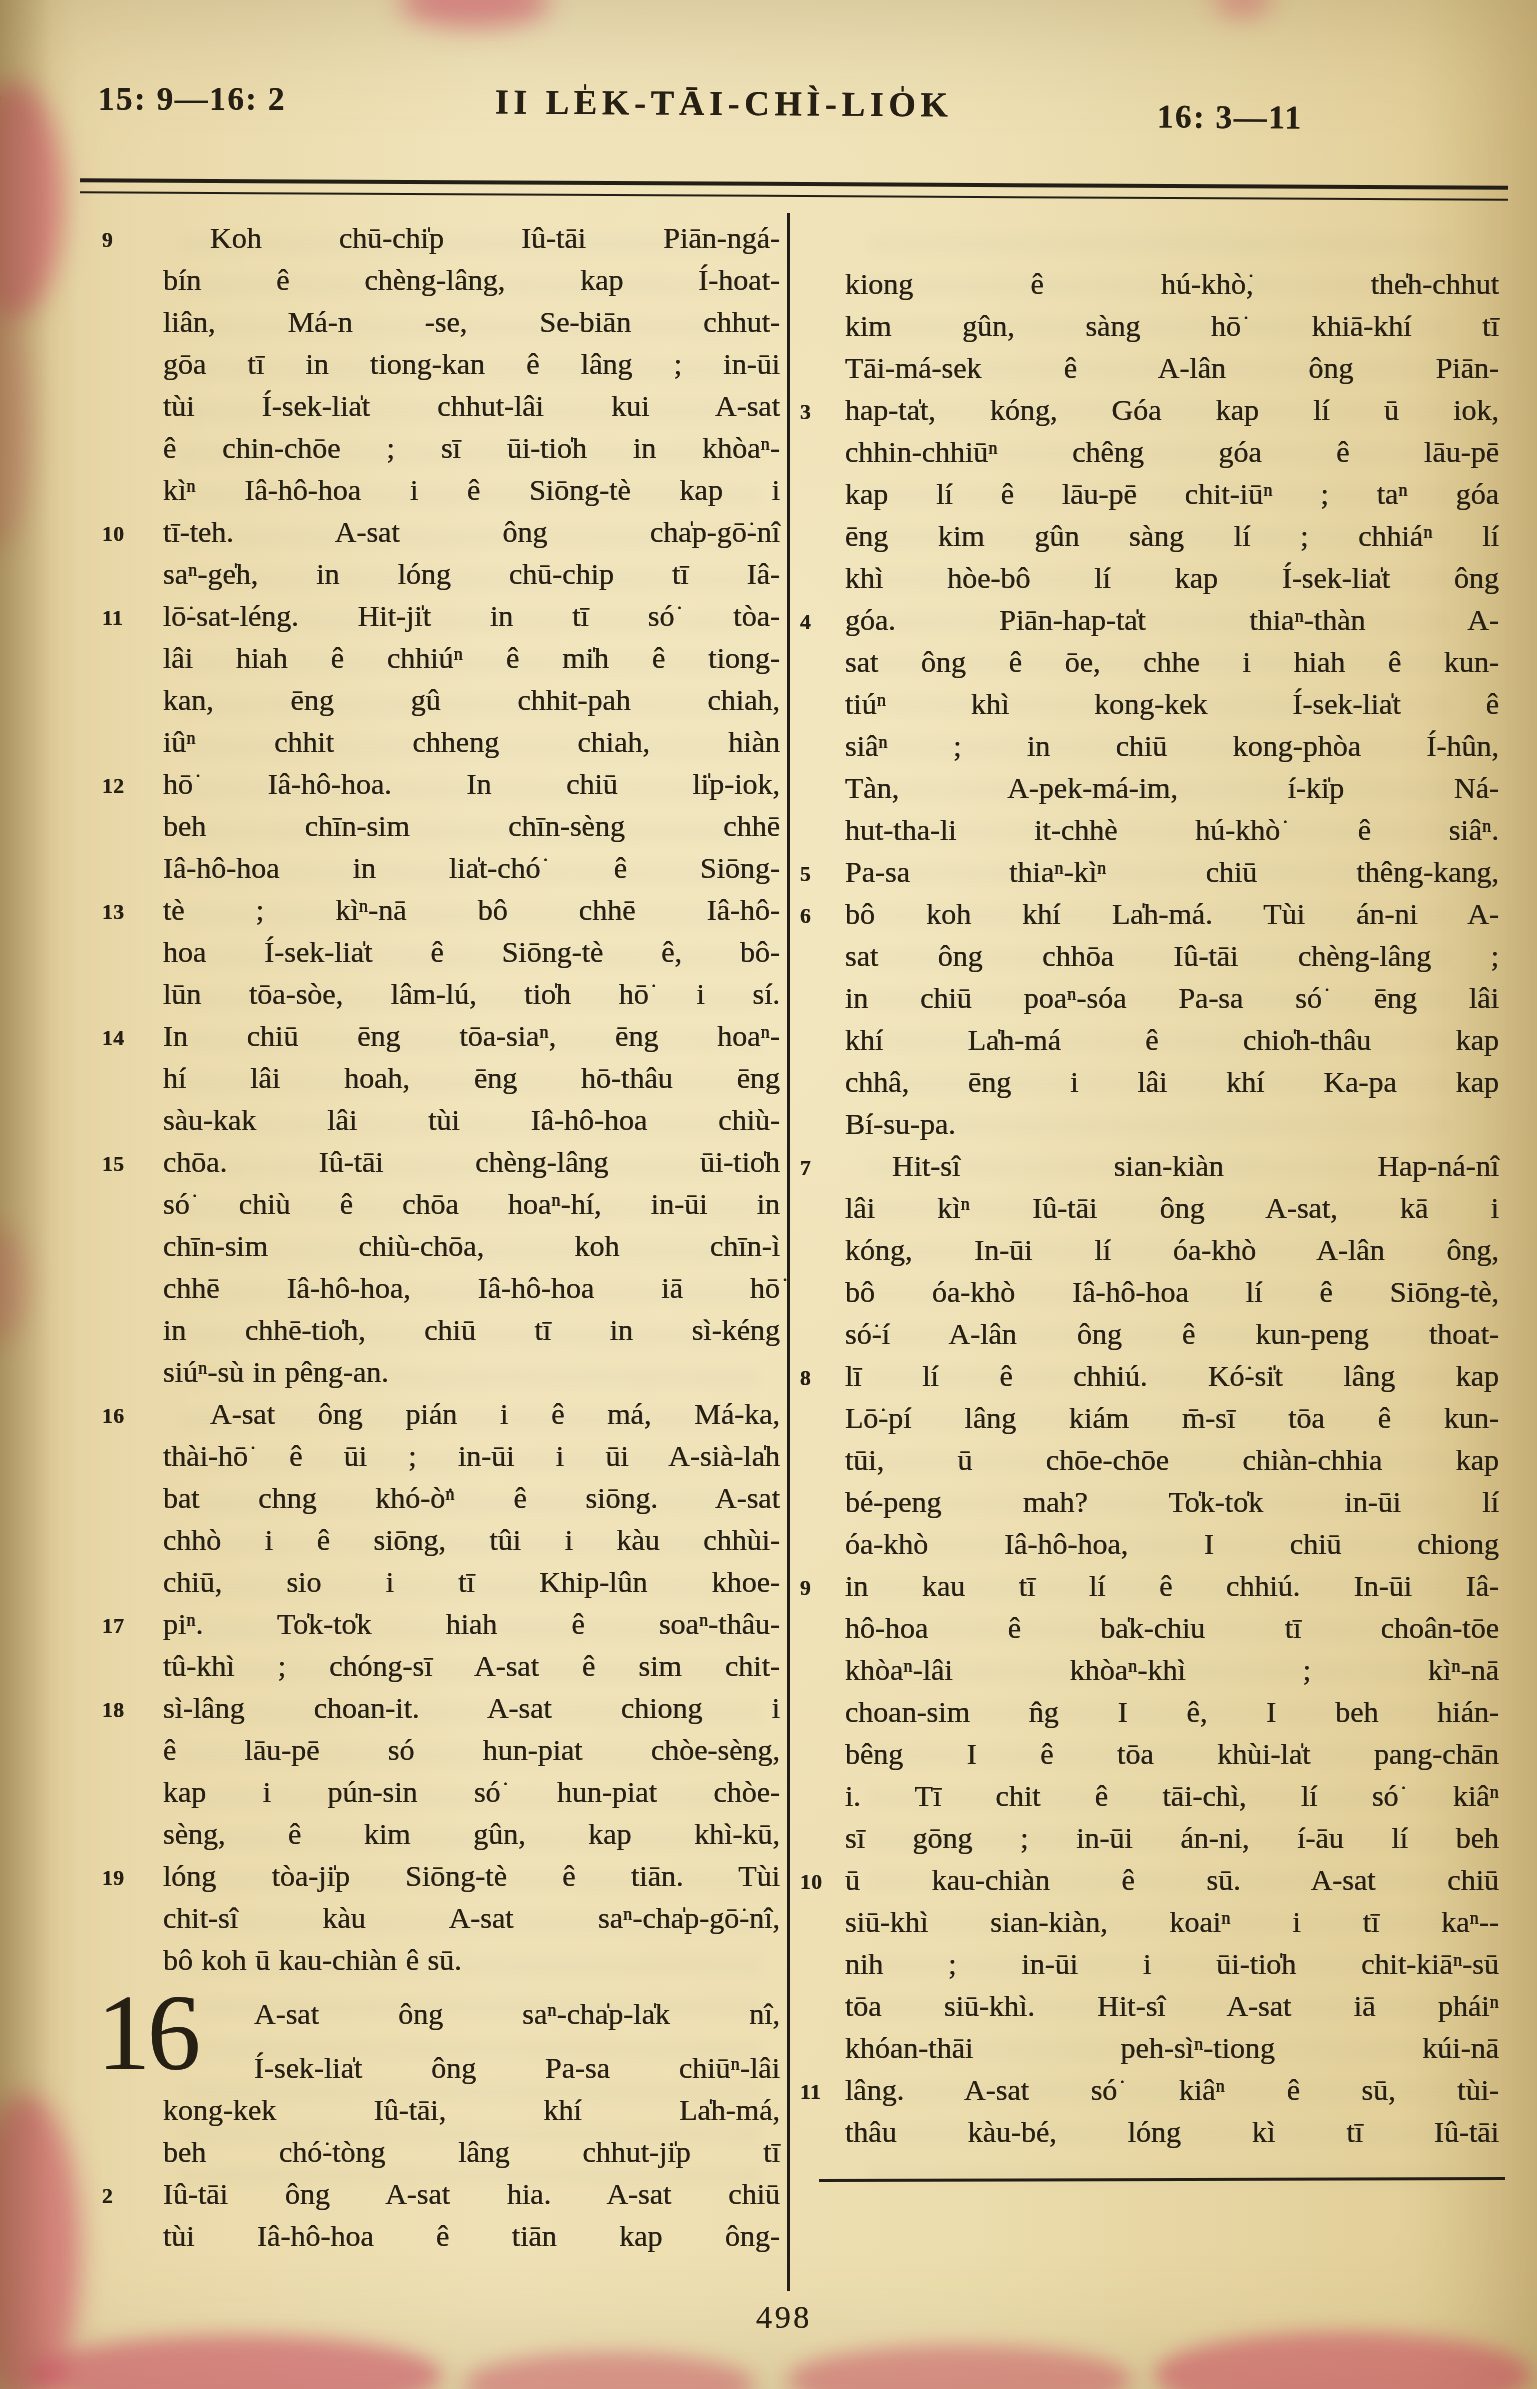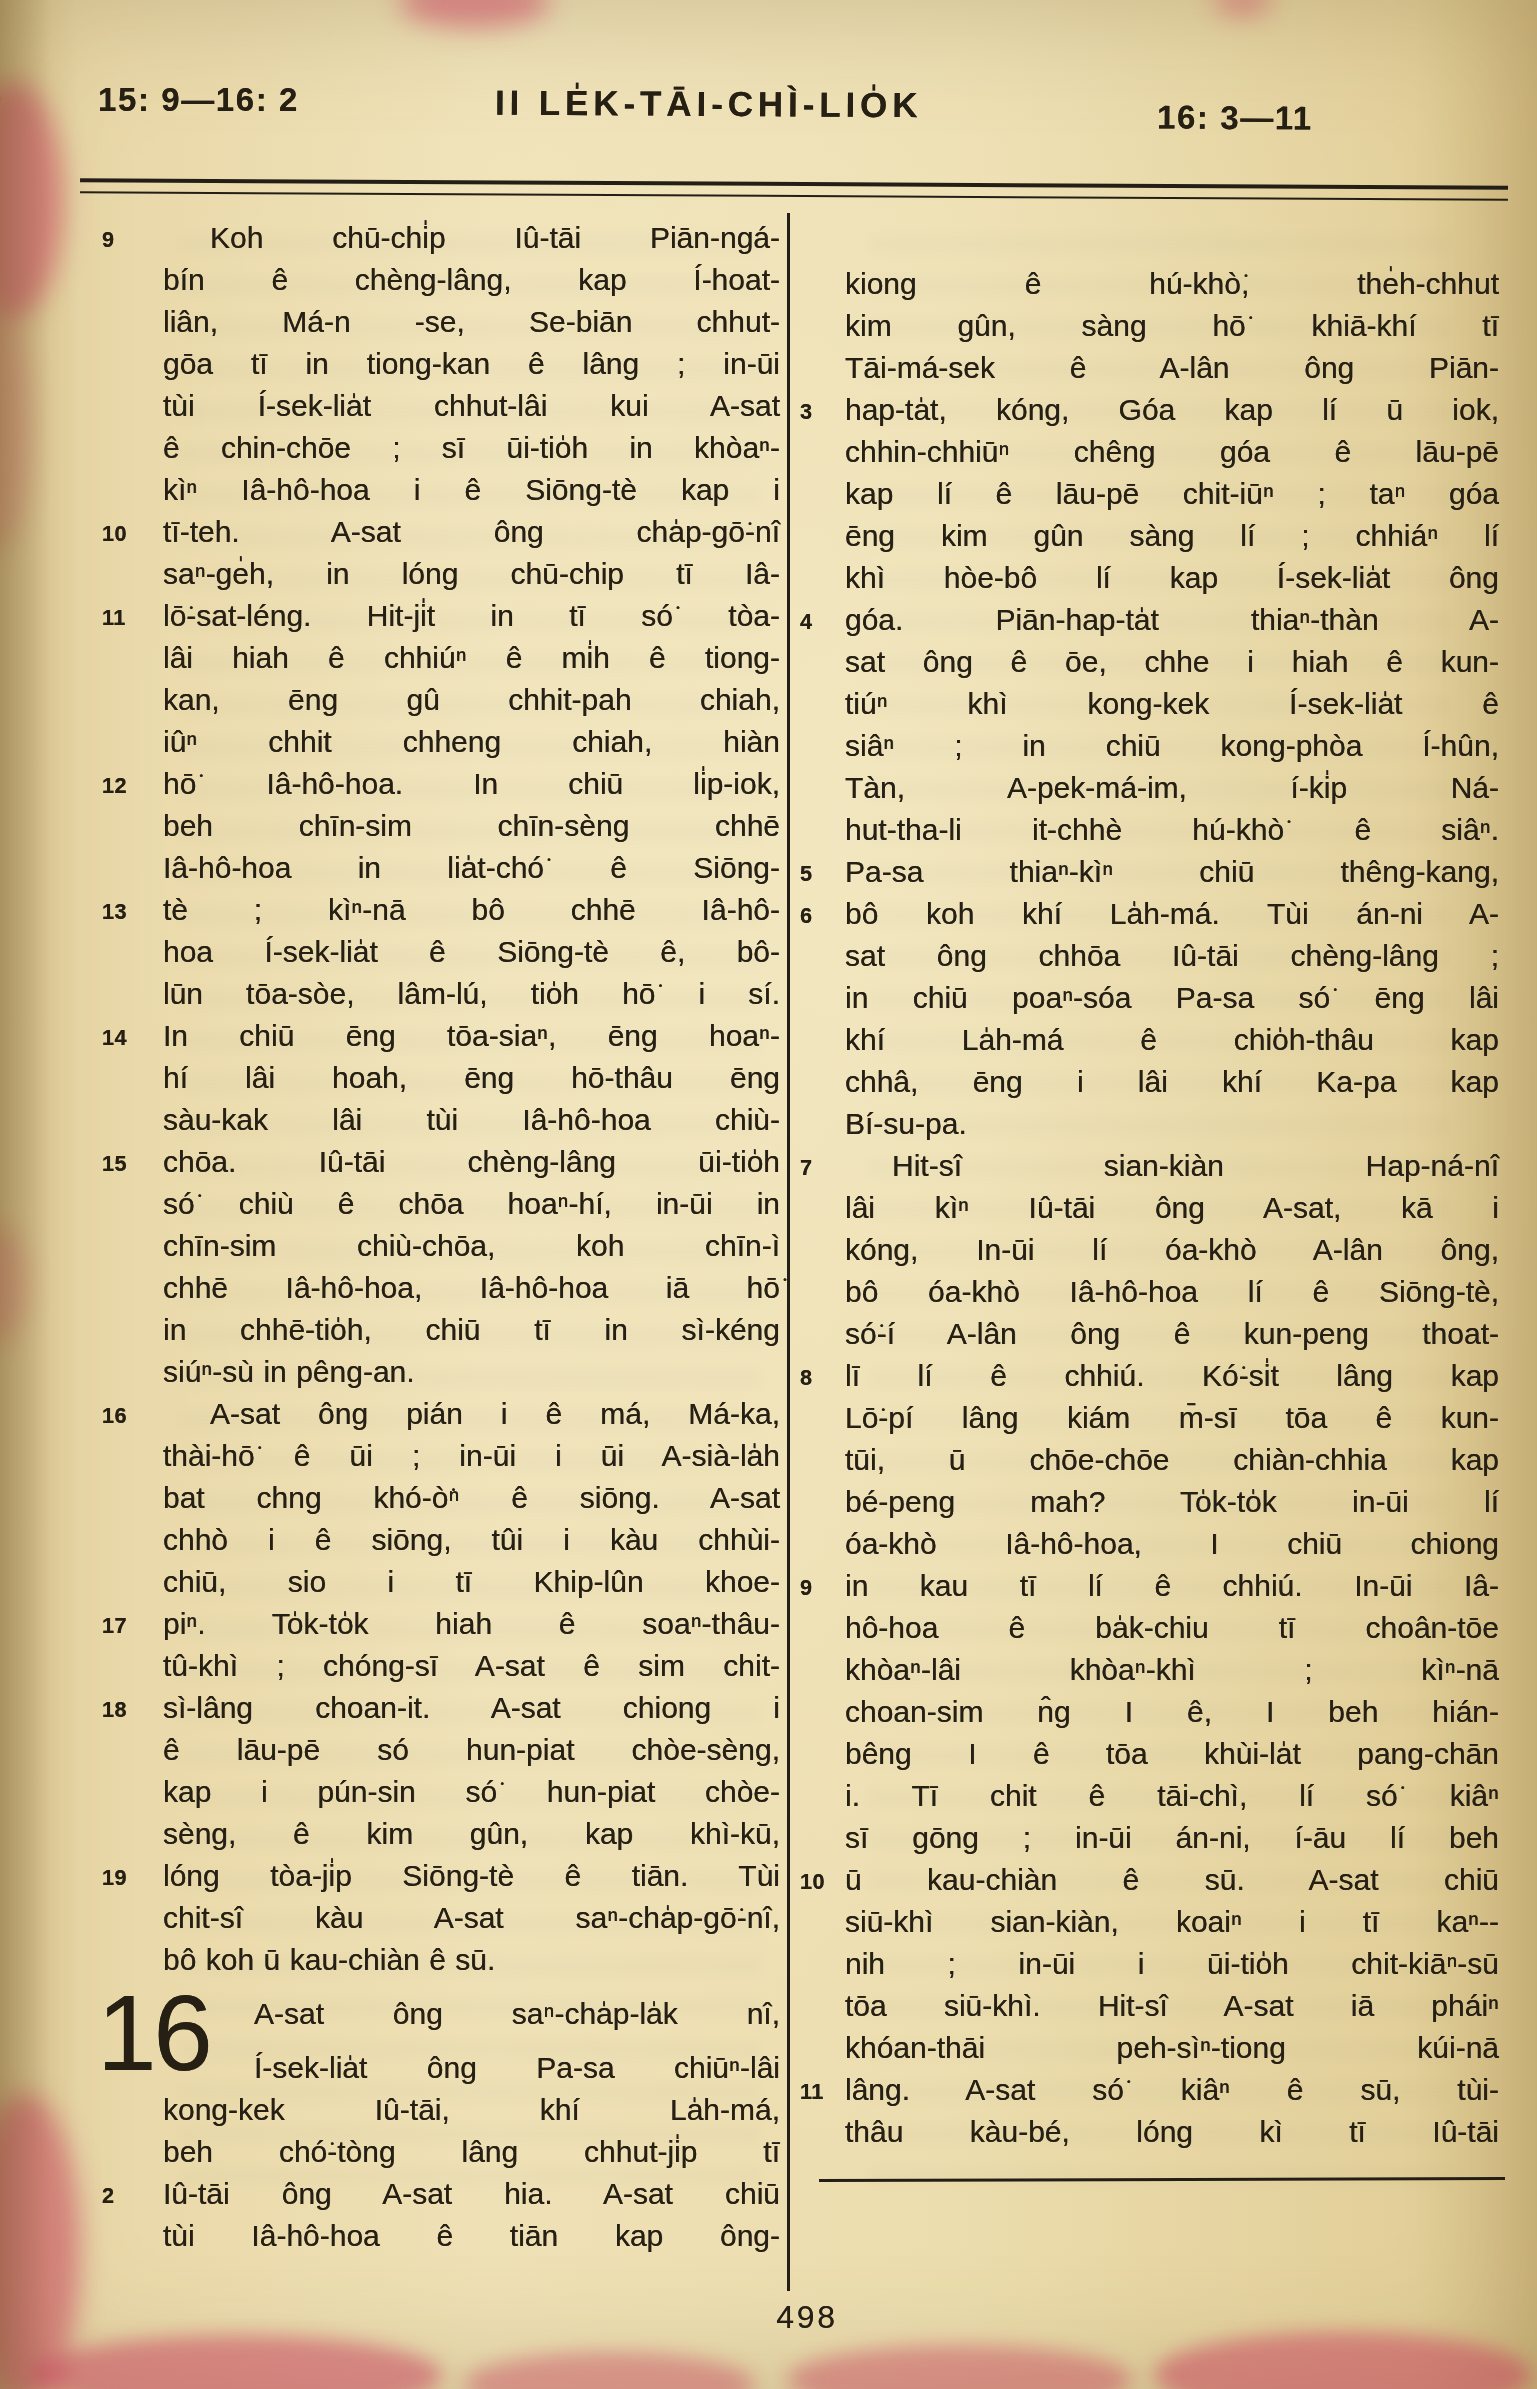--- a/index.html
+++ b/index.html
@@ -2,21 +2,21 @@
 <html style="font-size:8.6px"><head>
 <meta charset="utf-8">
 <style>
   html,body{margin:0;padding:0;background:#cdb77f;}
   .page{
     position:relative; width:1537px; height:2389px; overflow:hidden;
     background:
       radial-gradient(ellipse at 55% 35%, rgba(255,250,228,.30), rgba(255,250,228,0) 62%),
       linear-gradient(90deg,#d8c188 0%,#e9d8a8 5%,#efe1b6 32%,#ecddae 62%,#e2cf99 92%,#d5be84 100%);
     box-shadow: inset 0 0 129px rgba(110,85,40,.30);
-    font-family:Liberation Sans, sans-serif;
+    font-family:Liberation Serif, serif;
     color:#261f14;
   }
   
   .stain{position:absolute;border-radius:50%;filter:blur(13px);background:rgba(199,60,92,.50);pointer-events:none;}
   #stain-top-1{left:399px;top:-24px;width:151px;height:52px;}
   #stain-top-2{left:1213px;top:-16px;width:59px;height:33px;opacity:.8;}
   #stain-left-1{left:-38px;top:81px;width:102px;height:237px;}
   #stain-left-2{left:-38px;top:302px;width:70px;height:248px;opacity:.45;}
   #stain-left-3{left:-32px;top:1224px;width:59px;height:119px;opacity:.5;}
   #stain-left-4{left:-32px;top:2093px;width:113px;height:313px;}
@@ -56,21 +56,21 @@
   .vnum{position:absolute;left:-61px;top:1.6px;font-size:21.6px;font-weight:700;letter-spacing:0.5px;}
   #col-right .vnum{left:-45px;}
   .chap{position:relative;}
   .chapnum{position:absolute;left:-66px;top:-3.2px;font-size:107px;line-height:86px;letter-spacing:-3.2px;}
 
   
   .fnrule{margin-top:25px;margin-left:-26px;width:686px;border-top:3.2px solid #241f16;transform:rotate(-.15deg);}
   .footnote{margin-top:35px;font-size:25px;line-height:36px;}
   .fn-line:first-child{text-indent:30px;}
   .footnote .i{font-style:italic;}
-  #pgnum{position:absolute;top:2299px;left:107px;width:1400px;text-align:center;
+  #pgnum{position:absolute;top:2299px;left:84px;width:1400px;text-align:center;
     font-size:32px;letter-spacing:2.7px;text-shadow:0 0 0.5px rgba(38,31,20,.8);}
 </style>
 </head>
 <body>
 
 <div class="page">
 
   <div class="stain" id="stain-top-1"></div>
   <div class="stain" id="stain-top-2"></div>
   <div class="stain" id="stain-left-1"></div>

